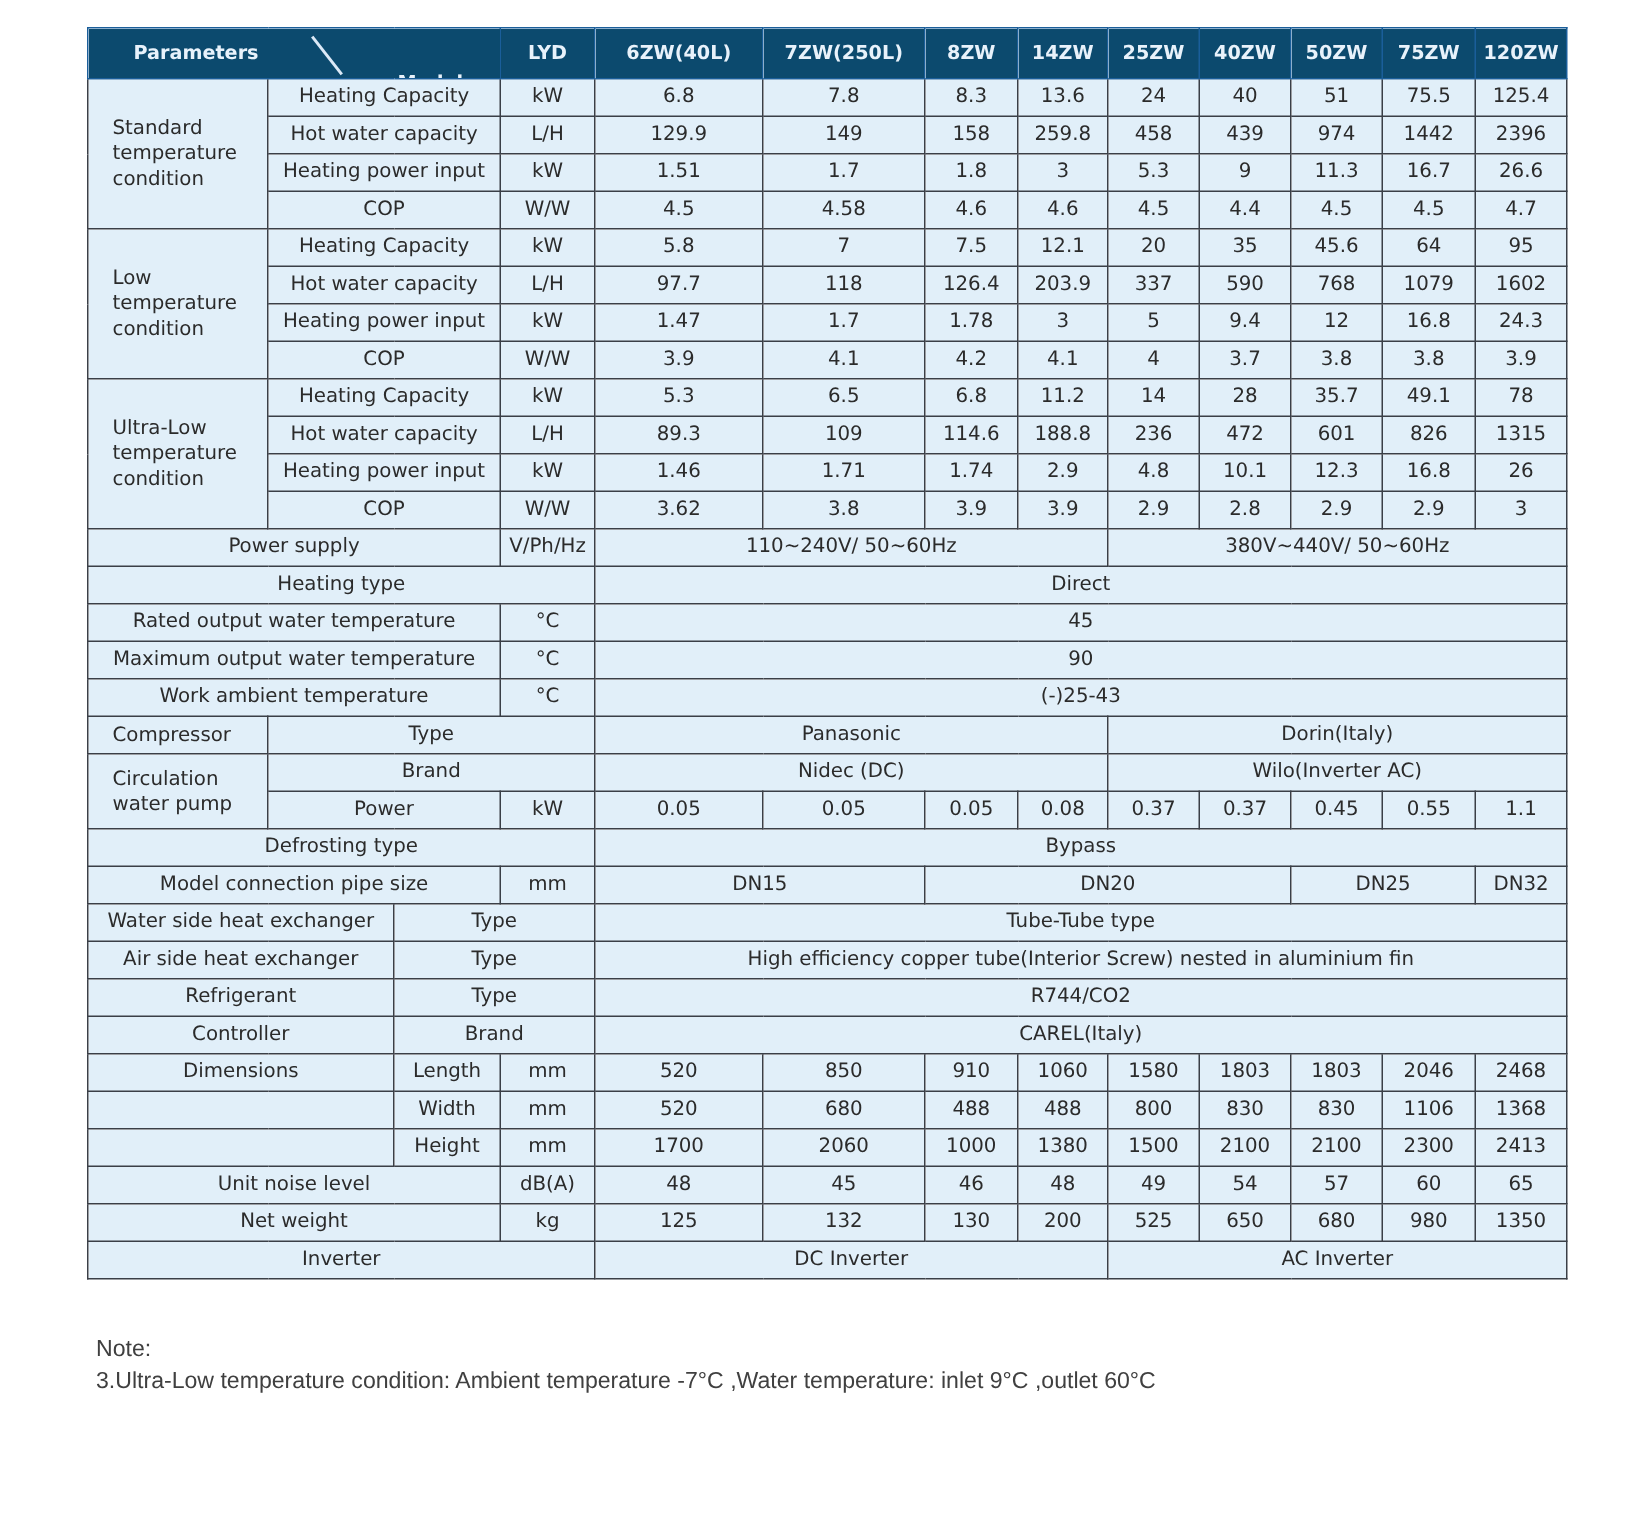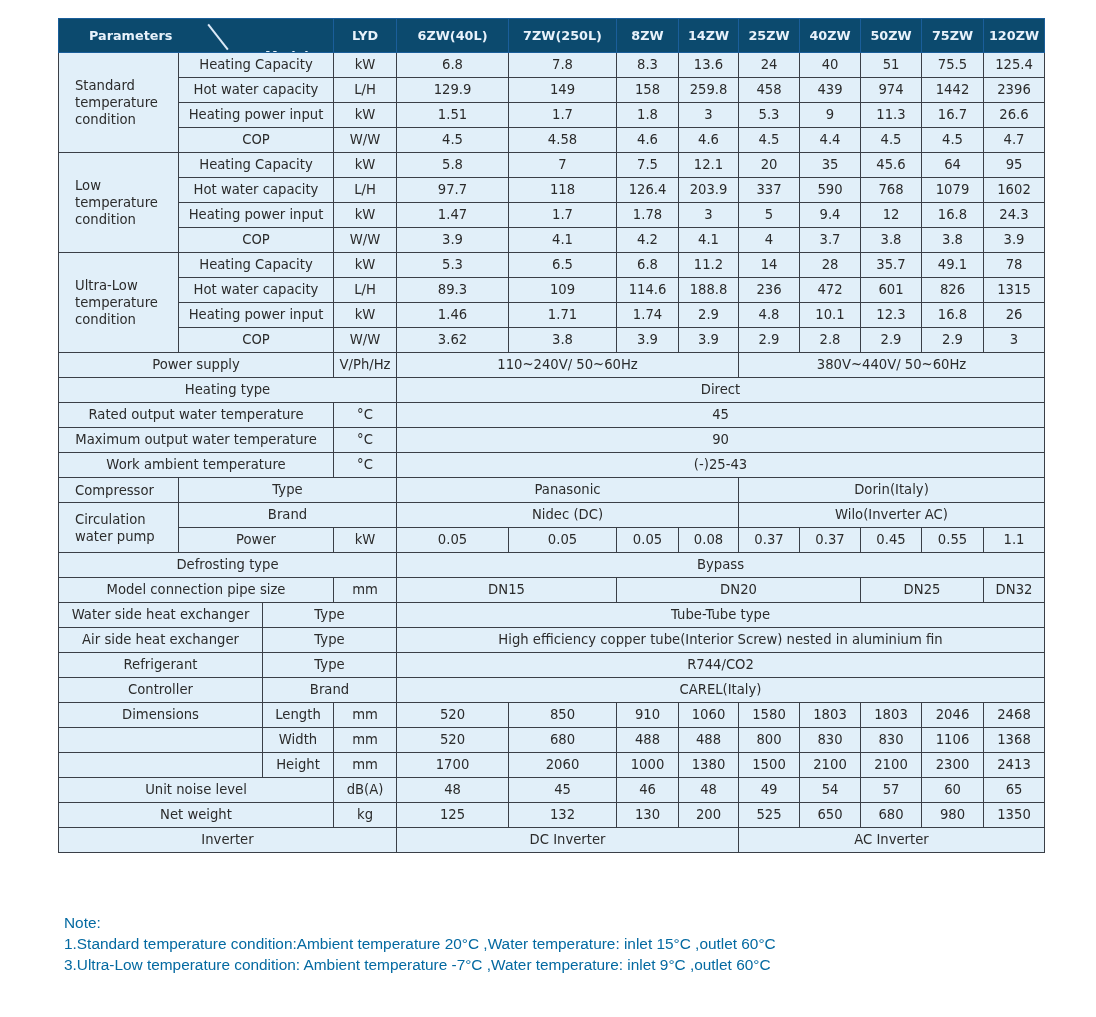--- a/index.html
+++ b/index.html
@@ -5,21 +5,21 @@
   html,body{margin:0;padding:0;background:#ffffff;}
   body{width:1096px;height:1017px;position:relative;font-family:"DejaVu Sans","Liberation Sans",sans-serif;color:#2b2b2b;overflow:hidden;}
   table.spec{position:absolute;left:58px;top:18px;width:986px;border-collapse:collapse;table-layout:fixed;font-size:13.2px;}
   table.spec td, table.spec th{border:1px solid #3a3f47;text-align:center;padding:0;line-height:24px;height:24px;white-space:nowrap;overflow:hidden;background:#e1eff9;}
   table.spec thead th{background:#0c4a6e;color:#e8f2fb;font-weight:bold;font-size:12.8px;height:33px;line-height:33px;border-color:#1a5e9a;}
   table.spec td.left{text-align:left;padding-left:16px;white-space:normal;line-height:17px;}
   .hdr-split{position:relative;}
   .hdr-split .slash{position:absolute;left:158px;top:2px;width:2px;height:32px;background:#dbe9f7;transform:rotate(-38deg);transform-origin:center;}
   .hdr-split .p{position:absolute;left:30px;top:0;}
   .hdr-split .m{position:absolute;left:206px;top:0;margin-top:20px;}
-  .notes{position:absolute;left:64px;top:889px;font-family:"Liberation Sans",sans-serif;font-size:15.4px;line-height:21px;color:#0369a1;margin-top:23px;}
+  .notes{position:absolute;left:64px;top:889px;font-family:"Liberation Sans",sans-serif;font-size:15.4px;line-height:21px;color:#404040;}
   .notes div{white-space:nowrap;}
 </style>
 </head>
 <body>
 
 <table class="spec">
   <colgroup>
     <col style="width:120px">
       <col style="width:84px">
       <col style="width:71px">
@@ -372,15 +372,14 @@
     <tr>
       <td colspan="4">Inverter</td>
       <td colspan="4">DC Inverter</td>
       <td colspan="5">AC Inverter</td>
     </tr>
   </tbody>
 </table>
 
 <div class="notes">
   <div>Note:</div>
-  <div>1.Standard temperature condition:Ambient temperature 20°C ,Water temperature: inlet 15°C ,outlet 60°C</div>
   <div>3.Ultra-Low temperature condition: Ambient temperature -7°C ,Water temperature: inlet 9°C ,outlet 60°C</div>
 </div>
 
 </body></html>

